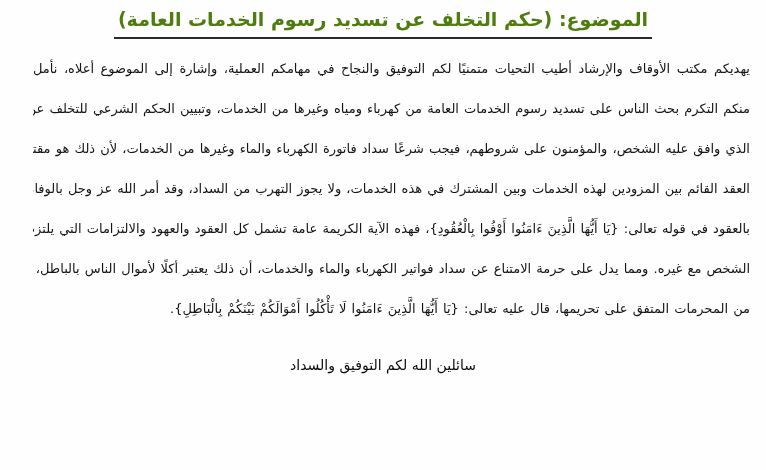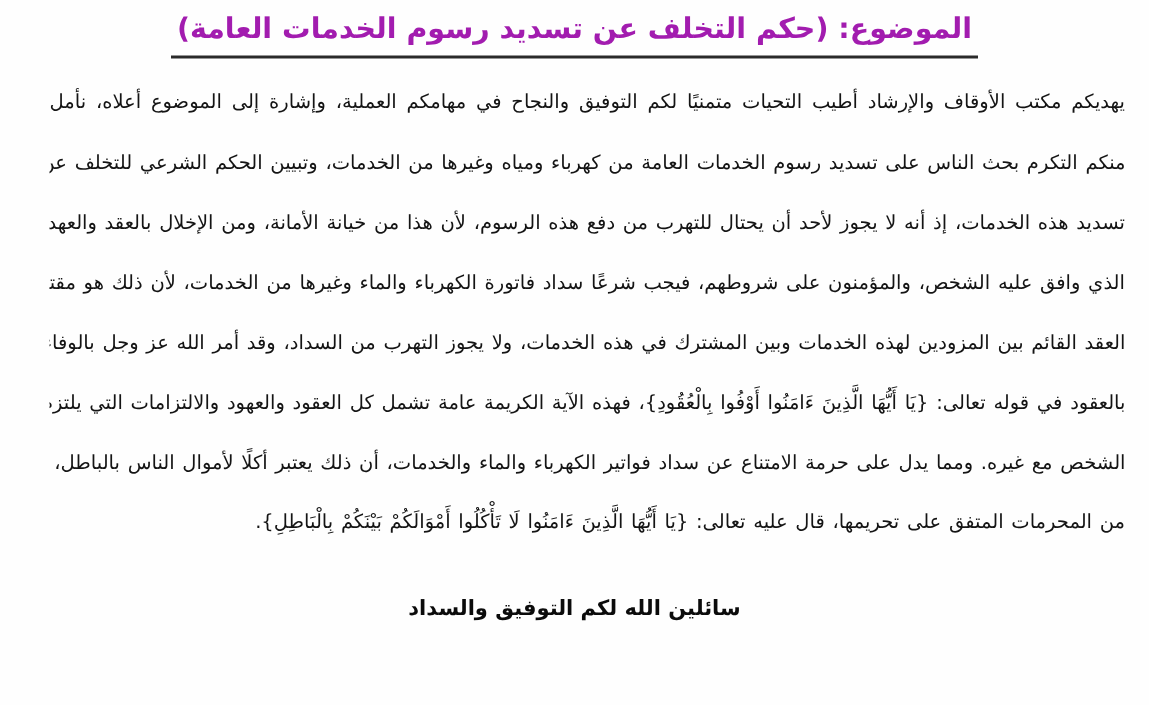--- a/index.html
+++ b/index.html
@@ -20,21 +20,21 @@
   }
   .title-wrap {
     text-align: center;
     padding-top: 7px;
   }
   .doc-title {
     display: inline-block;
     font-size: 19px;
     font-weight: 700;
     letter-spacing: 0px;
-    color: #a21caf;
+    color: #4d7c0f;
     border-bottom: 2px solid #2a2a2a;
     padding: 0 4px 5px 4px;
     line-height: 1.3;
   }
   .body-text {
     margin: 10px 16px 0 33px; 
     font-size: 13px;
   }
   .body-line {
     direction: rtl;
@@ -50,37 +50,36 @@
     text-align: right;
     text-align-last: right;
   }
   .closing-wrap {
     text-align: center;
     margin-top: 26px;
   }
   .closing {
     display: inline-block;
     font-size: 14px;
-    font-weight: 700;
+    font-weight: 400;
     color: #0b0b0b;
   }
 </style>
 </head>
 <body>
 
 <div class="page">
 
   <div class="title-wrap">
     <div class="doc-title">الموضوع: (حكم التخلف عن تسديد رسوم الخدمات العامة)</div>
   </div>
 
   <div class="body-text">
     <div class="body-line">يهديكم مكتب الأوقاف والإرشاد أطيب التحيات متمنيًا لكم التوفيق والنجاح في مهامكم العملية، وإشارة إلى الموضوع أعلاه، نأمل</div>
     <div class="body-line">منكم التكرم بحث الناس على تسديد رسوم الخدمات العامة من كهرباء ومياه وغيرها من الخدمات، وتبيين الحكم الشرعي للتخلف عن</div>
-    <div class="body-line">تسديد هذه الخدمات، إذ أنه لا يجوز لأحد أن يحتال للتهرب من دفع هذه الرسوم، لأن هذا من خيانة الأمانة، ومن الإخلال بالعقد والعهد</div>
     <div class="body-line">الذي وافق عليه الشخص، والمؤمنون على شروطهم، فيجب شرعًا سداد فاتورة الكهرباء والماء وغيرها من الخدمات، لأن ذلك هو مقتضى</div>
     <div class="body-line">العقد القائم بين المزودين لهذه الخدمات وبين المشترك في هذه الخدمات، ولا يجوز التهرب من السداد، وقد أمر الله عز وجل بالوفاء</div>
     <div class="body-line">بالعقود في قوله تعالى: {يَا أَيُّهَا الَّذِينَ ءَامَنُوا أَوْفُوا بِالْعُقُودِ}، فهذه الآية الكريمة عامة تشمل كل العقود والعهود والالتزامات التي يلتزم بها</div>
     <div class="body-line">الشخص مع غيره. ومما يدل على حرمة الامتناع عن سداد فواتير الكهرباء والماء والخدمات، أن ذلك يعتبر أكلًا لأموال الناس بالباطل، وهو</div>
     <div class="body-line last">من المحرمات المتفق على تحريمها، قال عليه تعالى: {يَا أَيُّهَا الَّذِينَ ءَامَنُوا لَا تَأْكُلُوا أَمْوَالَكُمْ بَيْنَكُمْ بِالْبَاطِلِ}.</div>
   </div>
 
   <div class="closing-wrap">
     <div class="closing">سائلين الله لكم التوفيق والسداد</div>
   </div>

